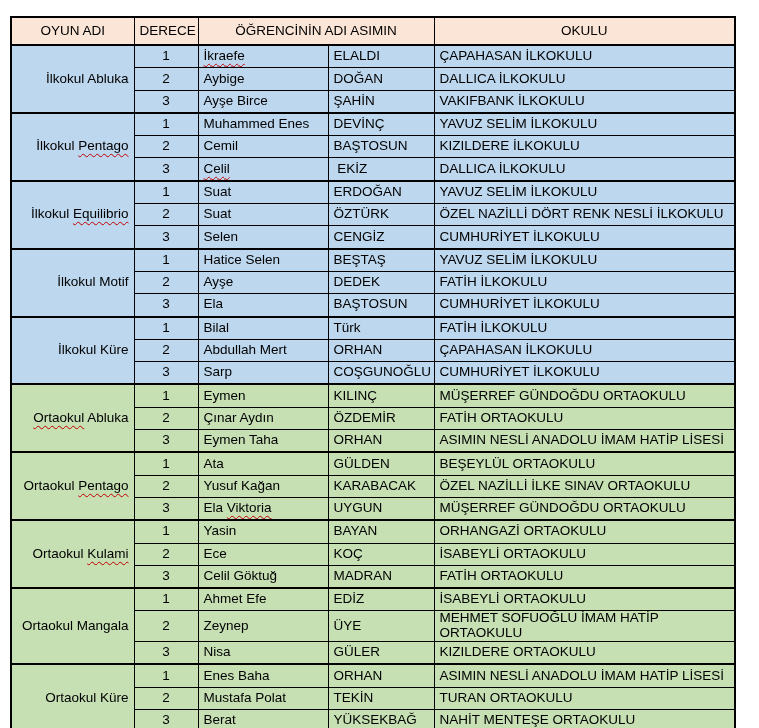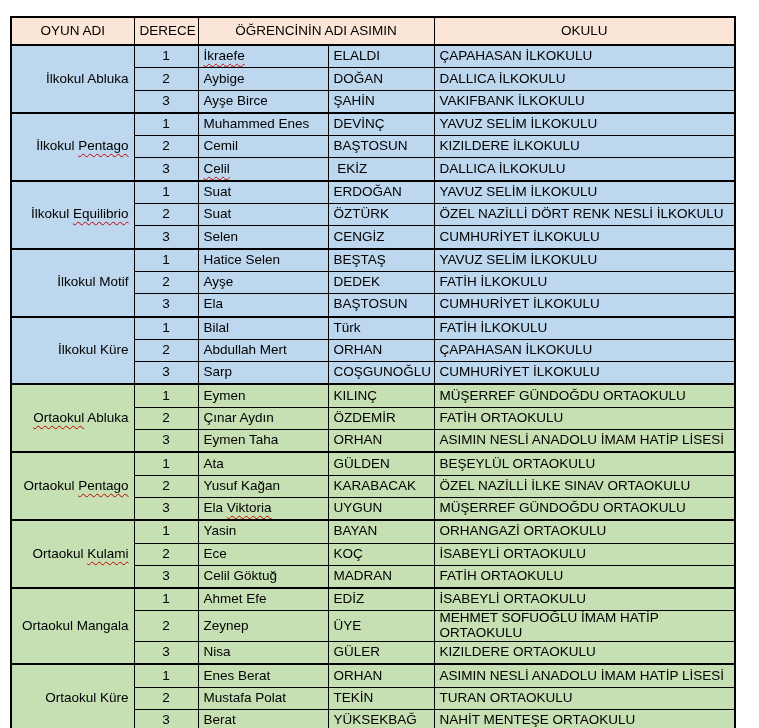--- a/index.html
+++ b/index.html
@@ -245,21 +245,21 @@
         </tr>
         <tr class="ortaokul">
           <td class="rank">3</td>
           <td class="first">Nisa</td>
           <td class="last">GÜLER</td>
           <td class="school">KIZILDERE ORTAOKULU</td>
         </tr>
         <tr class="ortaokul group-start">
           <td class="game" rowspan="3">Ortaokul Küre</td>
           <td class="rank">1</td>
-          <td class="first">Enes Berat</td>
+          <td class="first">Enes Baha</td>
           <td class="last">ORHAN</td>
           <td class="school">ASIMIN NESLİ ANADOLU İMAM HATİP LİSESİ</td>
         </tr>
         <tr class="ortaokul">
           <td class="rank">2</td>
           <td class="first">Mustafa Polat</td>
           <td class="last">TEKİN</td>
           <td class="school">TURAN ORTAOKULU</td>
         </tr>
         <tr class="ortaokul">

